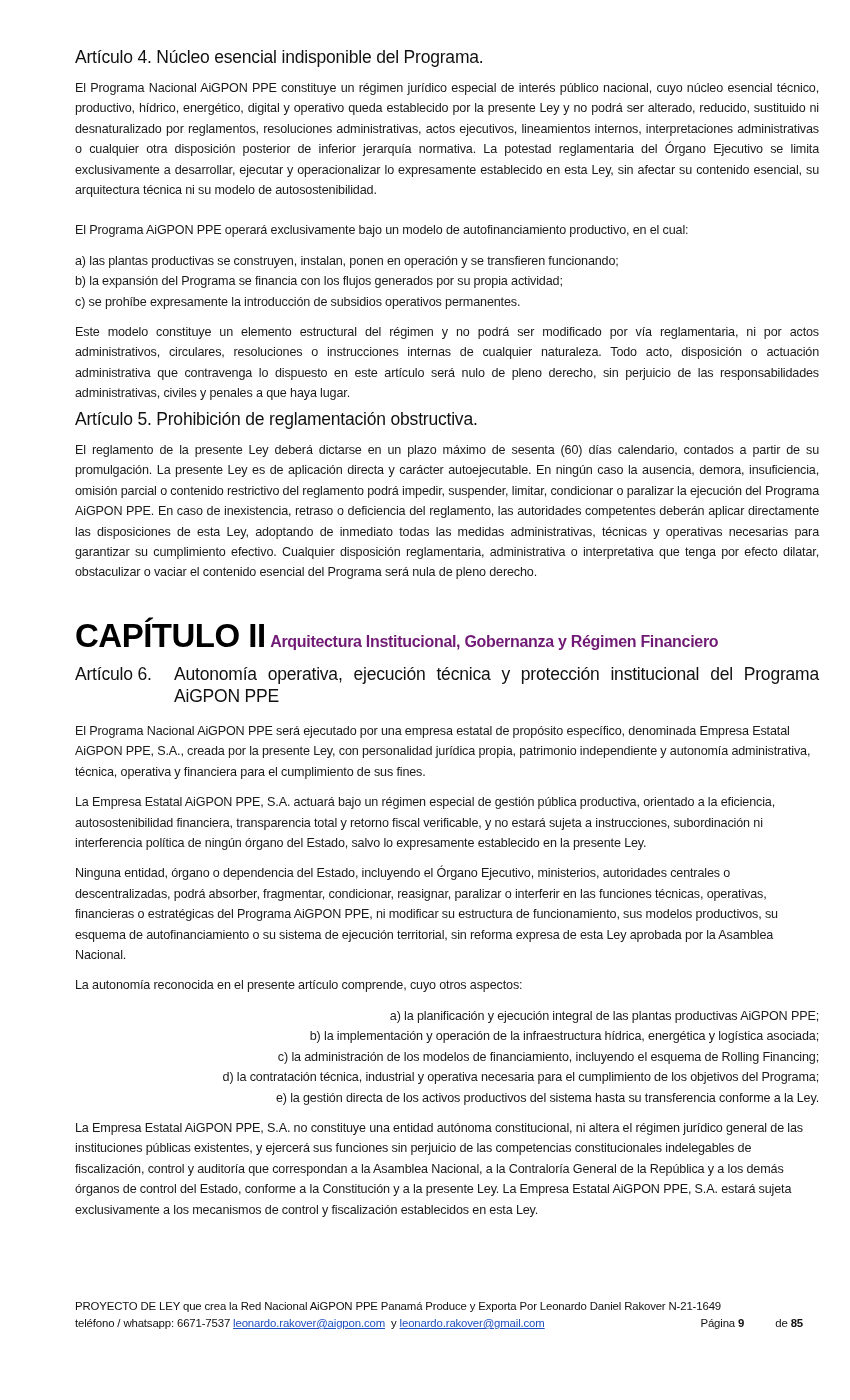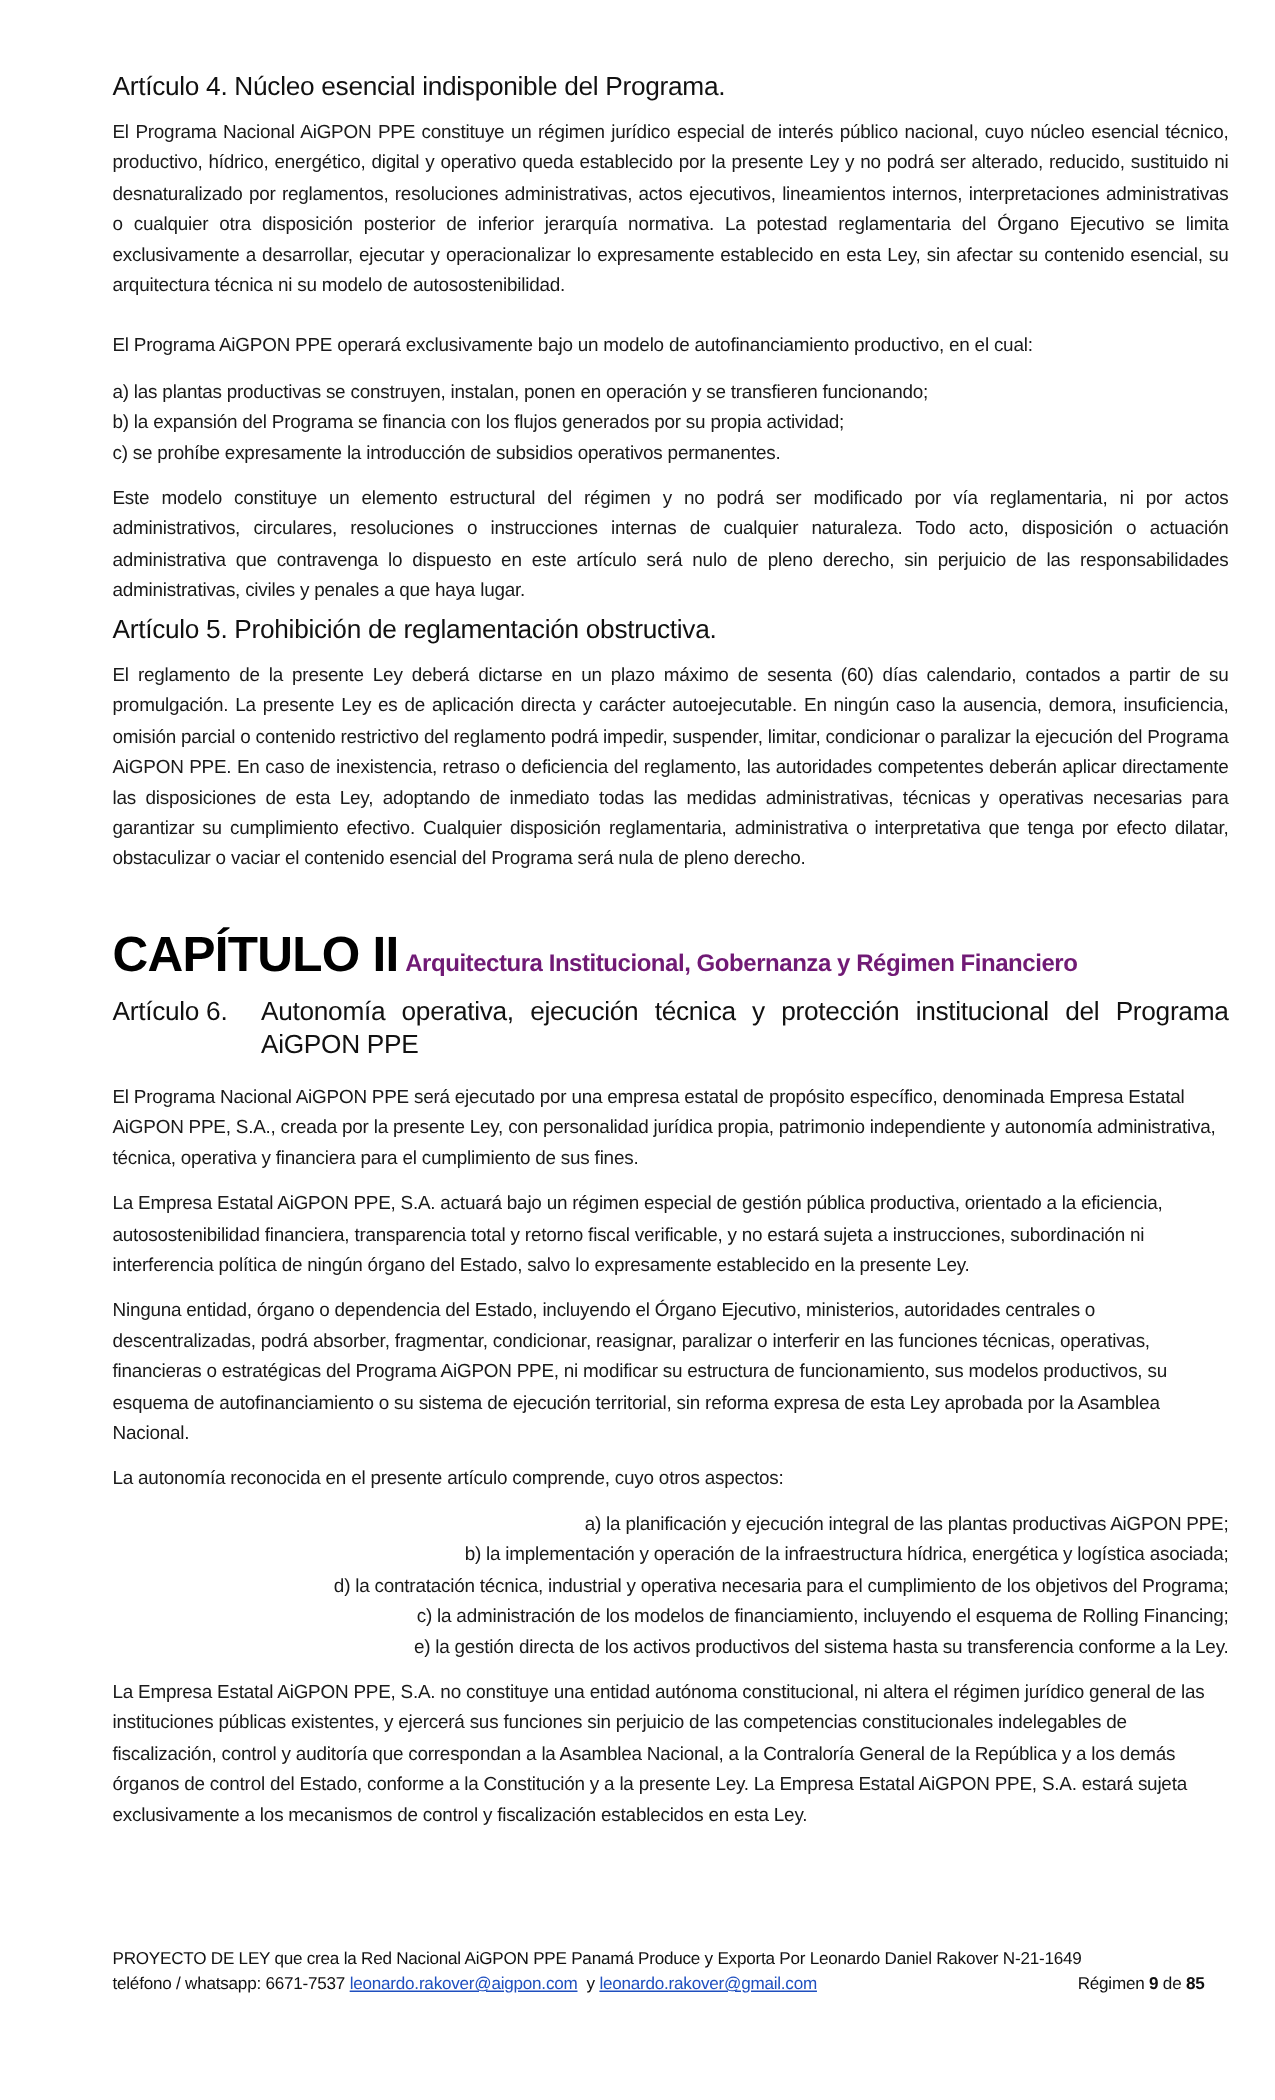--- a/index.html
+++ b/index.html
@@ -63,29 +63,29 @@
       <span class="num">Artículo 6.</span>
       <span class="ttl">Autonomía operativa, ejecución técnica y protección institucional del Programa AiGPON PPE</span>
     </div>
     <p style="margin-top:14px;">El Programa Nacional AiGPON PPE será ejecutado por una empresa estatal de propósito específico, denominada Empresa Estatal AiGPON PPE, S.A., creada por la presente Ley, con personalidad jurídica propia, patrimonio independiente y autonomía administrativa, técnica, operativa y financiera para el cumplimiento de sus fines.</p>
     <p style="margin-top:10px;">La Empresa Estatal AiGPON PPE, S.A. actuará bajo un régimen especial de gestión pública productiva, orientado a la eficiencia, autosostenibilidad financiera, transparencia total y retorno fiscal verificable, y no estará sujeta a instrucciones, subordinación ni interferencia política de ningún órgano del Estado, salvo lo expresamente establecido en la presente Ley.</p>
     <p style="margin-top:10px;">Ninguna entidad, órgano o dependencia del Estado, incluyendo el Órgano Ejecutivo, ministerios, autoridades centrales o descentralizadas, podrá absorber, fragmentar, condicionar, reasignar, paralizar o interferir en las funciones técnicas, operativas, financieras o estratégicas del Programa AiGPON PPE, ni modificar su estructura de funcionamiento, sus modelos productivos, su esquema de autofinanciamiento o su sistema de ejecución territorial, sin reforma expresa de esta Ley aprobada por la Asamblea Nacional.</p>
     <p style="margin-top:10px;">La autonomía reconocida en el presente artículo comprende, cuyo otros aspectos:</p>
     <div class="list" style="margin-top:10px;text-align:right;">
       <div class="list-line">a) la planificación y ejecución integral de las plantas productivas AiGPON PPE;</div>
       <div class="list-line">b) la implementación y operación de la infraestructura hídrica, energética y logística asociada;</div>
+      <div class="list-line">c) la administración de los modelos de financiamiento, incluyendo el esquema de Rolling Financing;</div>
       <div class="list-line">d) la contratación técnica, industrial y operativa necesaria para el cumplimiento de los objetivos del Programa;</div>
-      <div class="list-line">c) la administración de los modelos de financiamiento, incluyendo el esquema de Rolling Financing;</div>
       <div class="list-line">e) la gestión directa de los activos productivos del sistema hasta su transferencia conforme a la Ley.</div>
     </div>
     <p style="margin-top:10px;">La Empresa Estatal AiGPON PPE, S.A. no constituye una entidad autónoma constitucional, ni altera el régimen jurídico general de las instituciones públicas existentes, y ejercerá sus funciones sin perjuicio de las competencias constitucionales indelegables de fiscalización, control y auditoría que correspondan a la Asamblea Nacional, a la Contraloría General de la República y a los demás órganos de control del Estado, conforme a la Constitución y a la presente Ley. La Empresa Estatal AiGPON PPE, S.A. estará sujeta exclusivamente a los mecanismos de control y fiscalización establecidos en esta Ley.</p>
   </div>
 </div>
 
 <div class="footer">
   <div>PROYECTO DE LEY que crea la Red Nacional AiGPON PPE  Panamá Produce y Exporta Por Leonardo Daniel Rakover N-21-1649</div>
   <div>
     <span>teléfono / whatsapp: 6671-7537 </span><a href="#">leonardo.rakover@aigpon.com</a><span style="white-space:pre;">  y </span><a href="#">leonardo.rakover@gmail.com</a>
   </div>
   <div class="pg">
-    <span style="white-space:pre;">Régimen </span><b>9</b><span style="white-space:pre;"> de </span><b>85</b>
+    <span style="white-space:pre;">Página </span><b>9</b><span style="white-space:pre;padding-left:28px;"> de </span><b>85</b>
   </div>
 </div>
 
 </body></html>

